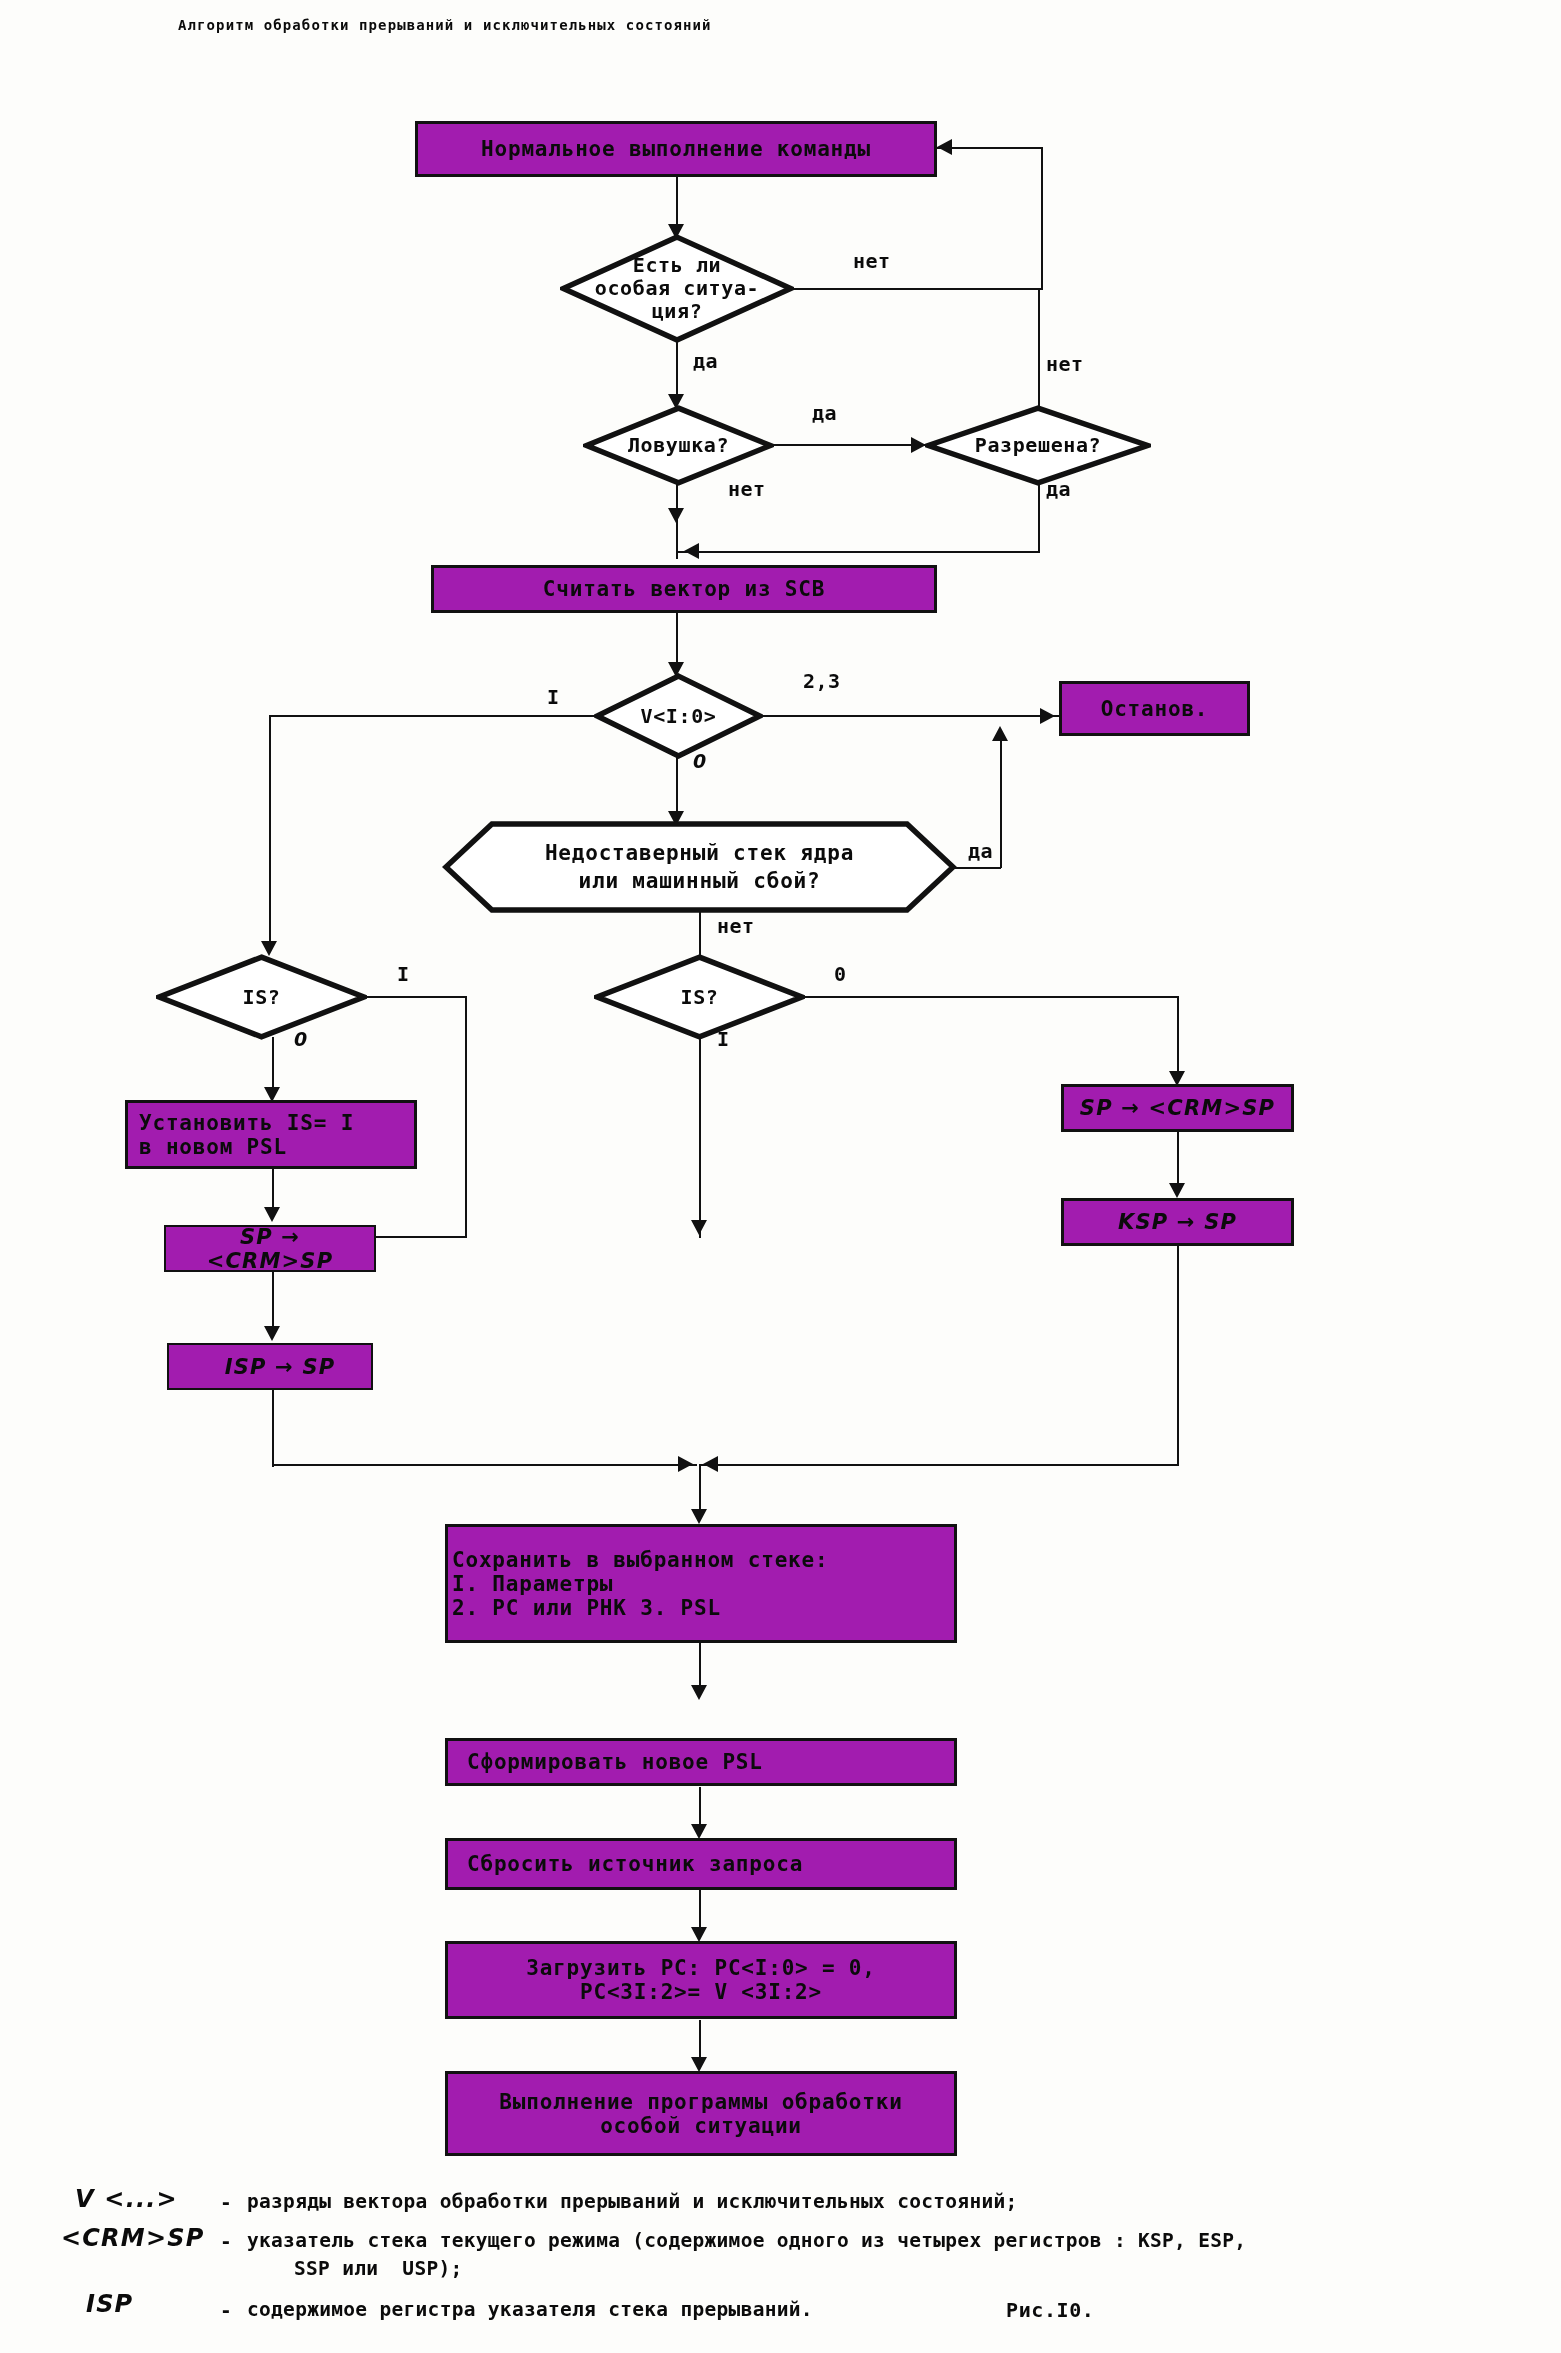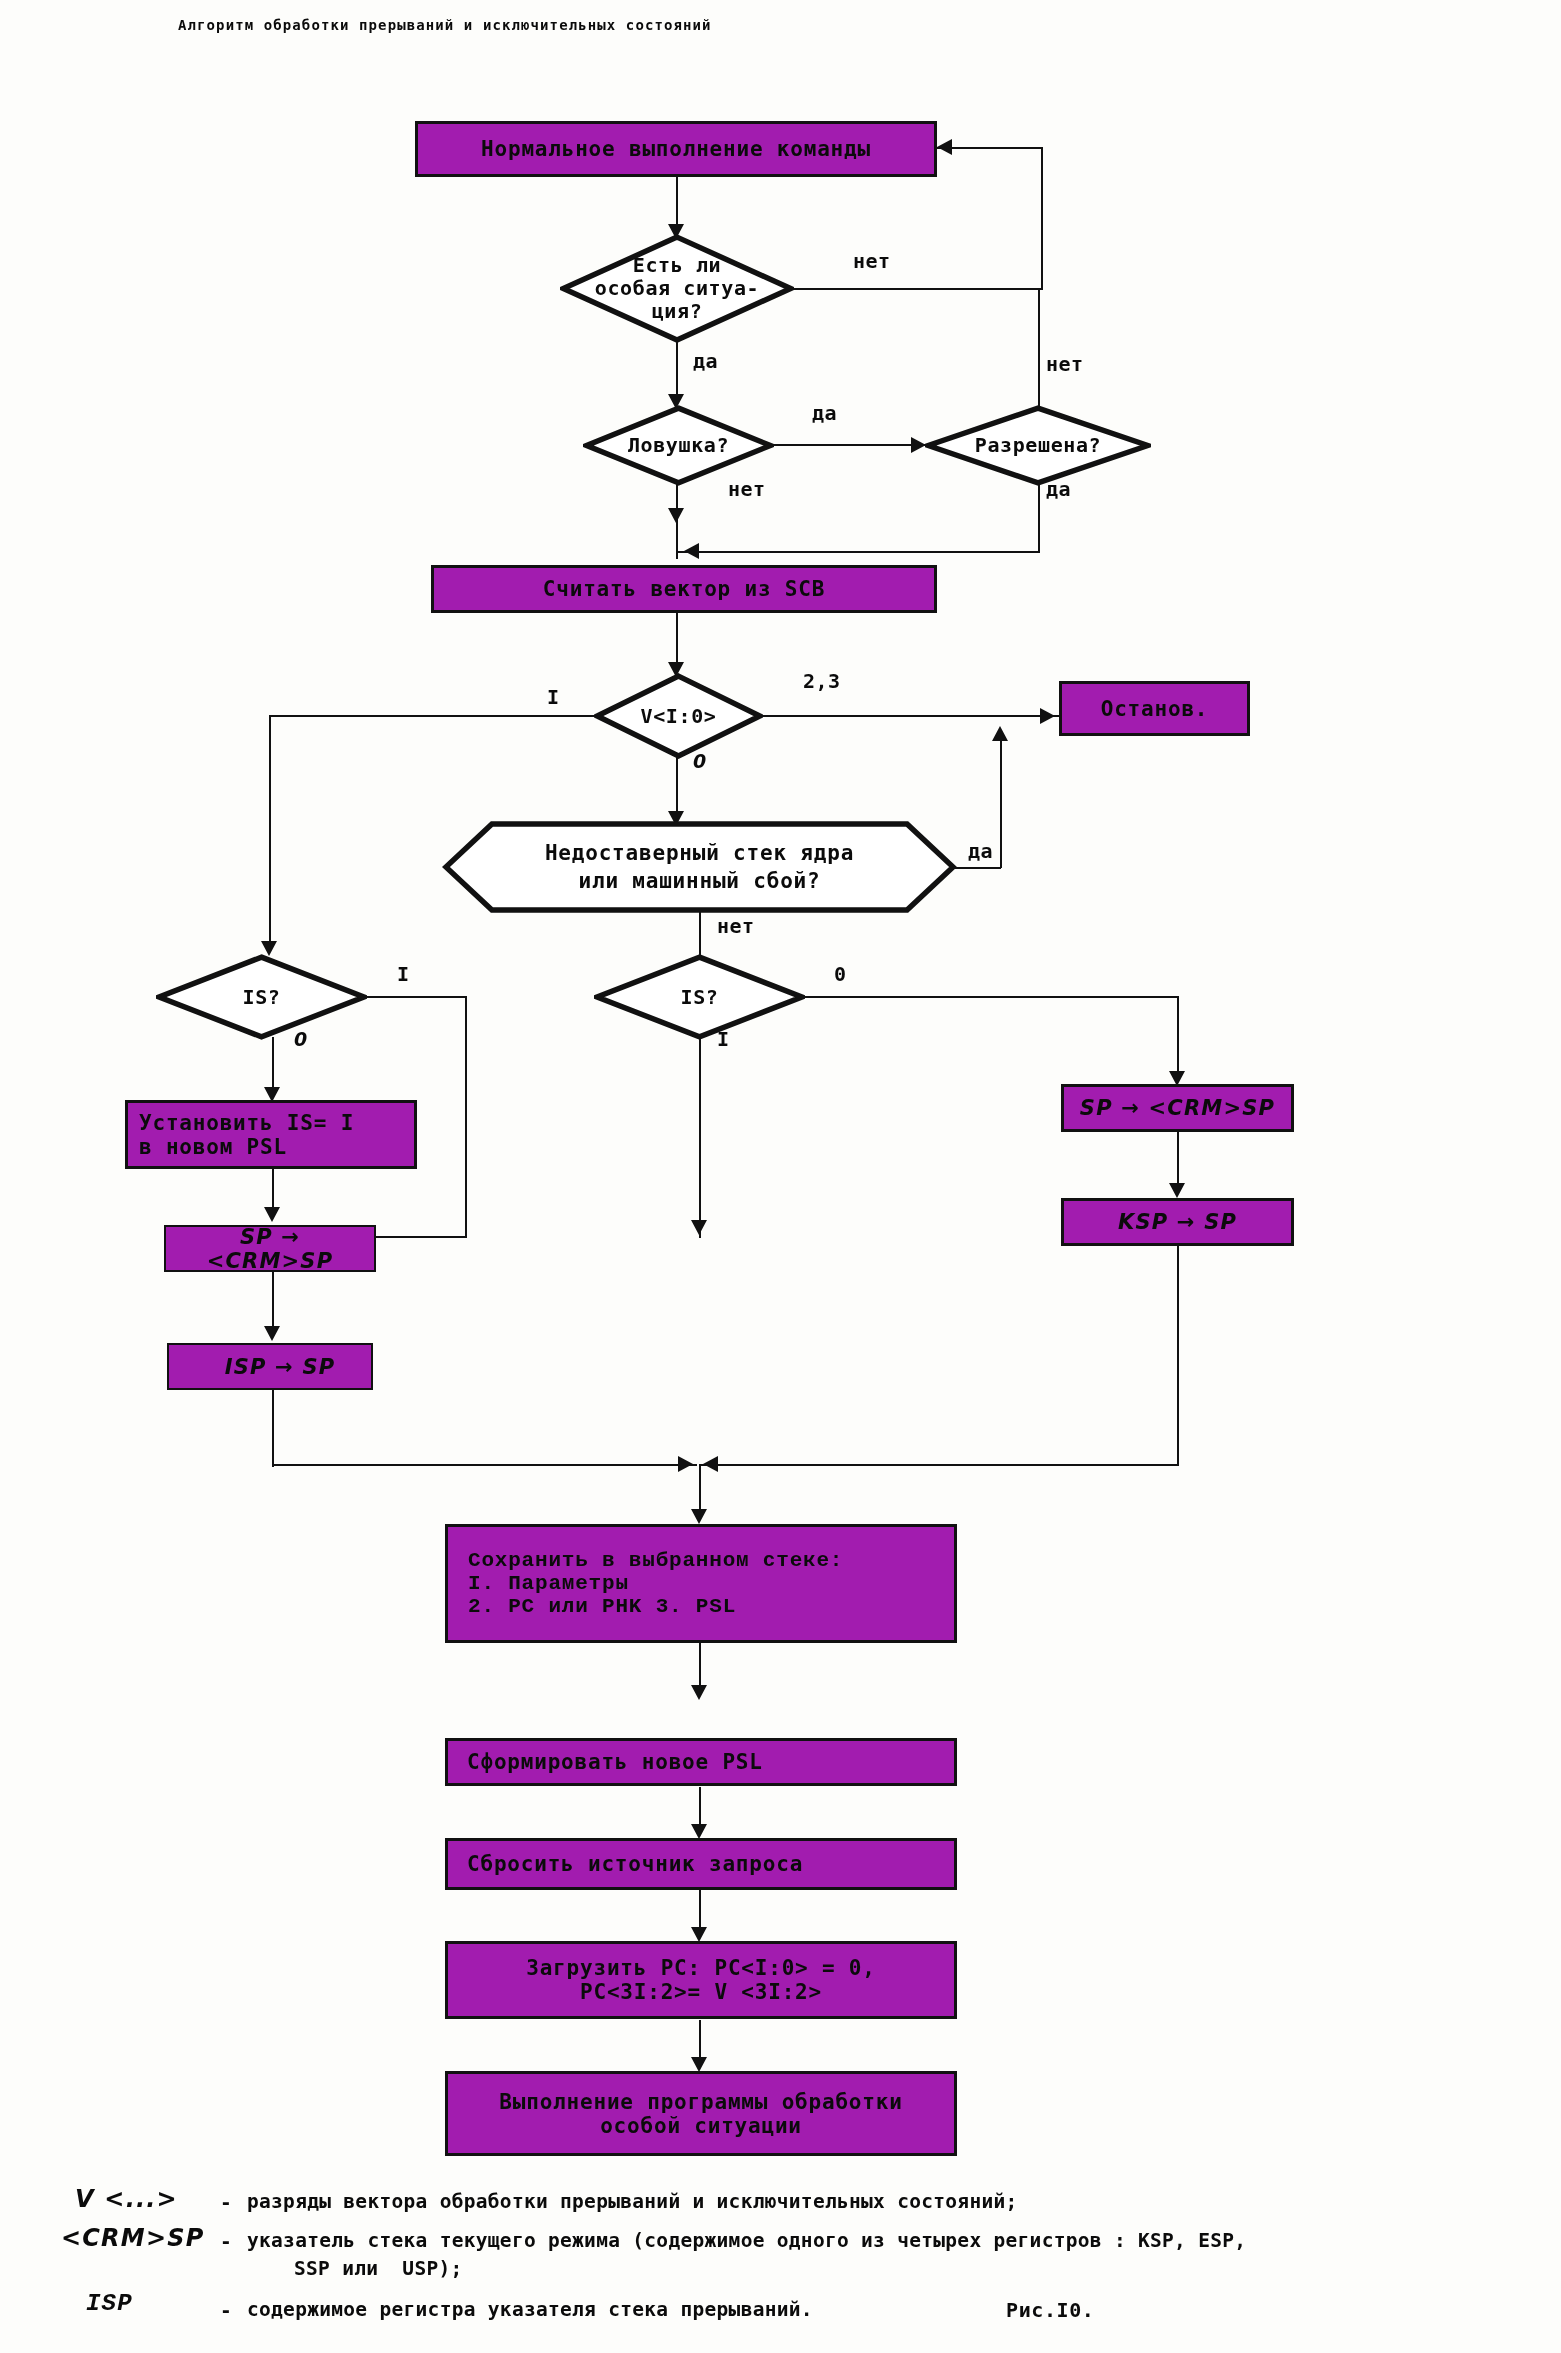--- a/index.html
+++ b/index.html
@@ -340,21 +340,21 @@
   </div>
 
   <div class="ln lnv" style="left:1177px; top:1246px; height:220px;"></div>
   <div class="ln lnh" style="left:701px; top:1464px; width:478px;"></div>
   <div class="arrow arr-left" style="left:703px; top:1456px;"></div>
 
   <div class="ln lnv" style="left:699px; top:1464px; height:56px;"></div>
   <div class="arrow arr-down" style="left:691px; top:1509px;"></div>
 
   <div class="box" style="left:445px; top:1524px; width:512px; height:119px;">
-    <div class="box-inner boxtext left" style="padding-left:20px;font-family:Liberation Mono, monospace;">
+    <div class="box-inner boxtext left" style="padding-left:4px;">
       <span>Сохранить в выбранном стеке:</span><br>
       <span>I. Параметры</span><br>
       <span>2. PC или PHK   3. PSL</span>
     </div>
   </div>
 
   <div class="ln lnv" style="left:699px; top:1643px; height:53px;"></div>
   <div class="arrow arr-down" style="left:691px; top:1685px;"></div>
 
   <div class="box" style="left:445px; top:1738px; width:512px; height:48px;">
@@ -390,20 +390,20 @@
 
   <div class="t legend-sym" style="left:75px; top:2185px;">V &lt;...&gt;</div>
   <div class="t legend" style="left:220px; top:2191px;">-</div>
   <div class="t legend" style="left:247px; top:2190px;">разряды вектора обработки прерываний и исключительных состояний;</div>
 
   <div class="t legend-sym" style="left:61px; top:2224px;">&lt;CRM&gt;SP</div>
   <div class="t legend" style="left:220px; top:2230px;">-</div>
   <div class="t legend" style="left:247px; top:2229px;">указатель стека текущего режима (содержимое одного из четырех регистров : KSP, ESP,</div>
   <div class="t legend" style="left:294px; top:2257px;">SSP или  USP);</div>
 
-  <div class="t legend-sym" style="left:86px; top:2290px;font-family:Liberation Mono, monospace;">ISP</div>
+  <div class="t legend-sym" style="left:86px; top:2290px;">ISP</div>
   <div class="t legend" style="left:220px; top:2299px;">-</div>
   <div class="t legend" style="left:247px; top:2298px;">содержимое регистра указателя стека прерываний.</div>
 
   <div class="t figcap" style="left:1006px; top:2299px;">Рис.I0.</div>
 
 </div>
 
 
 </body></html>

